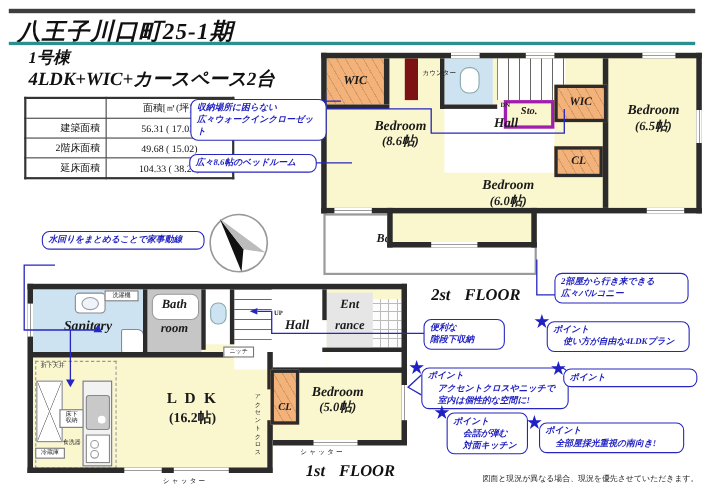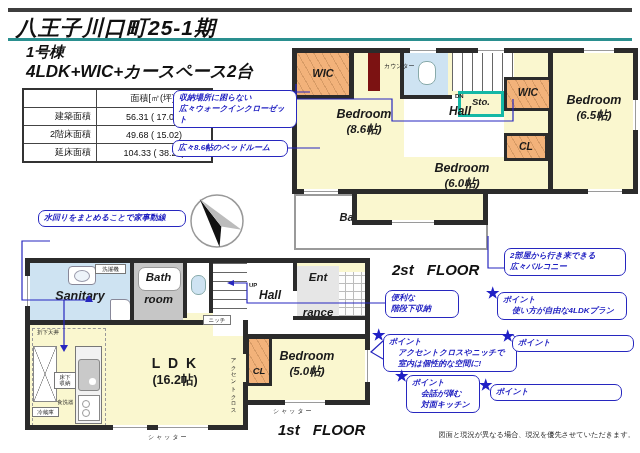--- a/index.html
+++ b/index.html
@@ -1,17 +1,17 @@
 <!DOCTYPE html>
 <html><head>
 <meta charset="utf-8">
 <style>
   html,body{margin:0;padding:0;background:#e9e9e9;}
   .stage{position:relative;width:640px;height:453px;background:#ffffff;overflow:hidden;
-         font-family:Liberation Sans, sans-serif;margin:0 auto;}
+         font-family:Liberation Serif, serif;margin:0 auto;}
   .abs{position:absolute;}
   .wall{position:absolute;background:#2b2b2b;z-index:5;}
   .room{position:absolute;z-index:4;}
   .yellow{background:#faf7cf;}
   .orange{background:#f2b27a;background-image:repeating-linear-gradient(60deg,rgba(90,50,10,.18) 0 1px,transparent 1px 7px);}
   .water{background:#cee3f2;}
   .white{background:#ffffff;}
   .gray{background:#c6c6c6;}
   .win{position:absolute;z-index:7;background:linear-gradient(to bottom,#fff 0 2px,#9a9a9a 2px 3px,#fff 3px);}
   .winv{position:absolute;z-index:7;background:linear-gradient(to right,#fff 0 2px,#9a9a9a 2px 3px,#fff 3px);}
@@ -102,21 +102,21 @@
     <div class="wall" style="left:5px;top:47px;width:57px;height:4px;"></div>
     <div class="wall" style="left:108px;top:5px;width:4px;height:46px;"></div>
     <div class="wall" style="left:108px;top:47px;width:52px;height:4px;"></div>
     <div class="wall" style="left:256px;top:5px;width:5px;height:136px;"></div>
 
     <div class="room yellow" style="left:60px;top:141px;width:136px;height:36px;z-index:4;"></div>
     <div class="wall" style="left:60px;top:141px;width:5px;height:36px;"></div>
     <div class="wall" style="left:191px;top:141px;width:5px;height:36px;"></div>
     <div class="wall" style="left:60px;top:172px;width:136px;height:5px;"></div>
 
-    <div class="room yellow" style="left:166px;top:43px;width:46px;height:26px;border:3px solid #14b8a6;z-index:6;box-sizing:border-box;">
+    <div class="room yellow" style="left:166px;top:43px;width:46px;height:26px;border:3px solid #a21caf;z-index:6;box-sizing:border-box;">
       <div class="rlabel" style="left:0;top:2px;width:40px;font-size:9.5px;">Sto.</div>
     </div>
     <div class="room orange" style="left:212px;top:29px;width:48px;height:34px;border:3px solid #2b2b2b;z-index:6;box-sizing:border-box;">
       <div class="rlabel" style="left:0;top:6px;width:42px;font-size:10.5px;">WIC</div>
     </div>
     <div class="room orange" style="left:212px;top:85px;width:44px;height:28px;border:3px solid #2b2b2b;z-index:6;box-sizing:border-box;">
       <div class="rlabel" style="left:0;top:4px;width:38px;font-size:10.5px;">CL</div>
     </div>
 
     <div class="win" style="left:118px;top:0;width:26px;height:5px;"></div>
@@ -207,21 +207,21 @@
     <div class="rlabel" style="left:8px;top:30px;width:94px;font-size:12.5px;">Sanitary</div>
     <div class="chip" style="left:70px;top:6px;width:27px;">洗濯機</div>
     <div class="rlabel" style="left:109px;top:12px;width:49px;font-size:11.5px;">
       <div>Bath</div>
       <div style="margin-top:7px;">room</div>
     </div>
     <div class="tiny" style="left:224px;top:24px;font-weight:bold;">UP</div>
     <div class="rlabel" style="left:210px;top:30px;width:70px;font-size:12px;">Hall</div>
     <div class="rlabel" style="left:272px;top:12px;width:42px;font-size:11.5px;">
       <div>Ent</div>
-      <div style="margin-top:20px;">rance</div>
+      <div style="margin-top:4px;">rance</div>
     </div>
     <div class="chip" style="left:178px;top:57px;width:24px;">ニッチ</div>
     <div class="tiny" style="left:12px;top:71px;font-size:5.5px;">折下天井</div>
     <div class="chip" style="left:29px;top:114px;width:18px;">
       <div>床下</div>
       <div>収納</div>
     </div>
     <div class="tiny" style="left:32px;top:141px;font-size:5.5px;">食洗器</div>
     <div class="chip" style="left:7px;top:149px;width:23px;font-size:5.5px;">冷蔵庫</div>
     <div class="tiny vtext" style="left:206px;top:96px;height:56px;font-size:5.5px;">アクセントクロス</div>
@@ -292,15 +292,16 @@
   </div>
   <div class="bubble" style="left:406px;top:375px;width:62px;">
     <span class="star">★</span>
     <div>ポイント</div>
     <div class="ind">会話が弾む</div>
     <div class="ind">対面キッチン</div>
   </div>
   <div class="bubble" style="left:490px;top:384px;width:120px;">
     <span class="star">★</span>
     <div>ポイント</div>
+    <div class="ind">全部屋採光重視の南向き!</div>
   </div>
 
 </div>
 
 </body></html>

